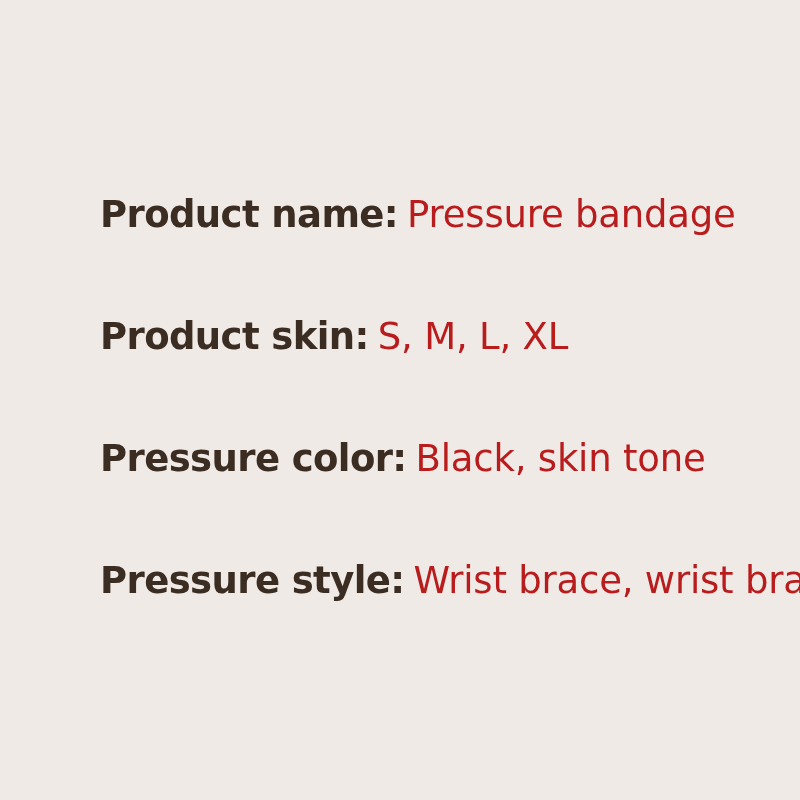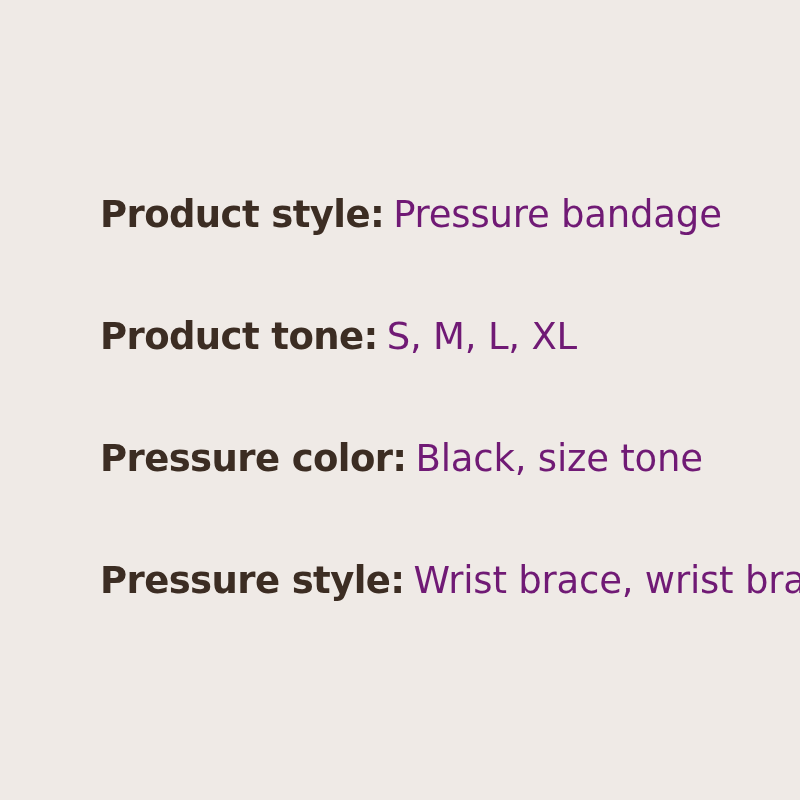--- a/index.html
+++ b/index.html
@@ -41,46 +41,46 @@
   }
 
   .spec-label {
     font-weight: bold;
     color: #3c2d23;
     letter-spacing: -0.6px;
   }
 
   .spec-value {
     font-weight: normal;
-    color: #701a75;
+    color: #b91c1c;
     letter-spacing: -0.2px;
   }
 
   .spec-gap {
     display: inline-block;
     width: 9px;
   }
 </style>
 </head>
 <body>
 
 <div id="spec-sheet">
 
   <ul class="spec-list">
 
     <li class="spec-row">
-      <span class="spec-label">Product style:</span><span class="spec-gap"></span><span class="spec-value">Pressure bandage</span>
+      <span class="spec-label">Product name:</span><span class="spec-gap"></span><span class="spec-value">Pressure bandage</span>
     </li>
 
     <li class="spec-row">
-      <span class="spec-label">Product tone:</span><span class="spec-gap"></span><span class="spec-value">S, M, L, XL</span>
+      <span class="spec-label">Product skin:</span><span class="spec-gap"></span><span class="spec-value">S, M, L, XL</span>
     </li>
 
     <li class="spec-row">
-      <span class="spec-label">Pressure color:</span><span class="spec-gap"></span><span class="spec-value">Black, size tone</span>
+      <span class="spec-label">Pressure color:</span><span class="spec-gap"></span><span class="spec-value">Black, skin tone</span>
     </li>
 
     <li class="spec-row">
       <span class="spec-label">Pressure style:</span><span class="spec-gap"></span><span class="spec-value">Wrist brace, wrist brace</span>
     </li>
 
   </ul>
 
 </div>
 

